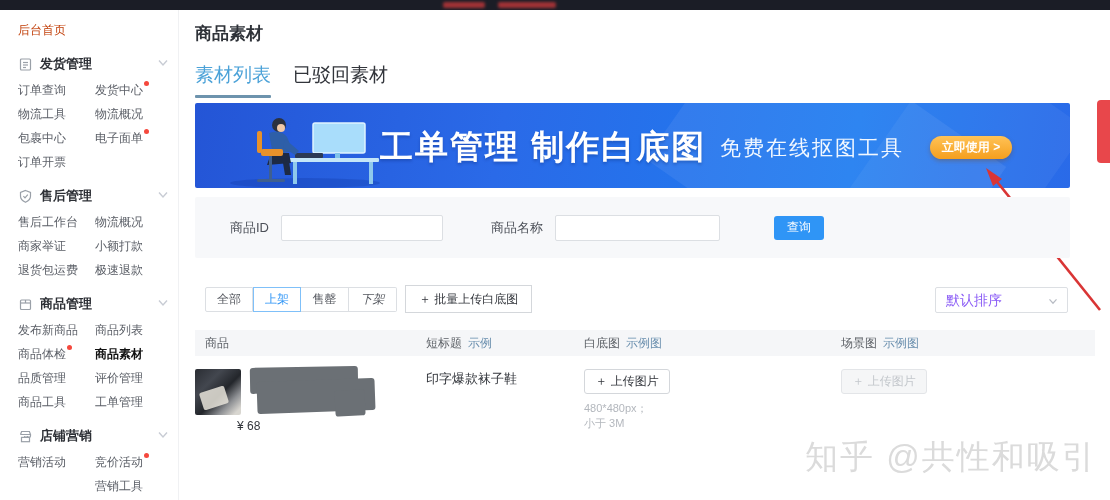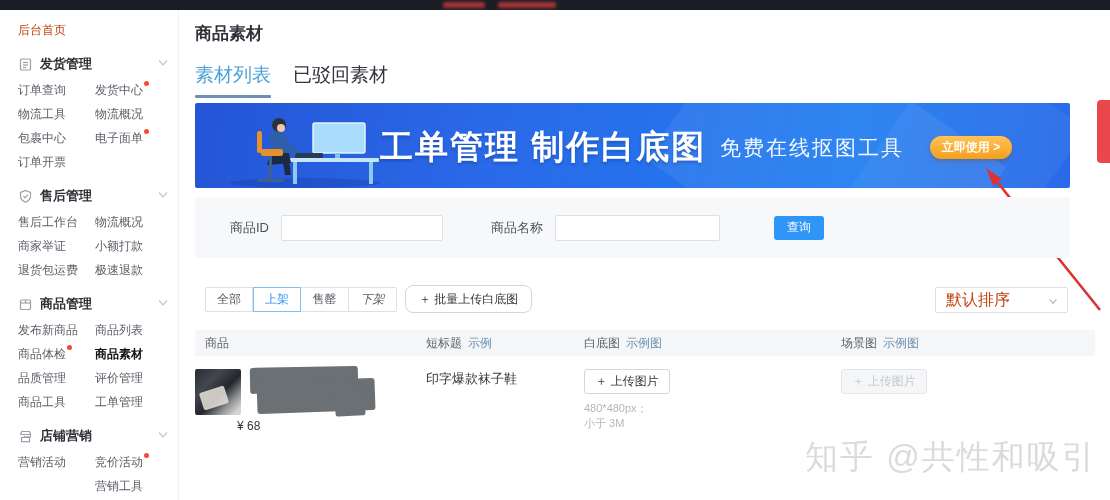--- a/index.html
+++ b/index.html
@@ -59,22 +59,22 @@
   .inp-name { width:165px; }
   .btn-query { margin-left:54px; width:50px; height:24px; background:#2f95f6; border:none; border-radius:3px; color:#fff; font-size:12px; cursor:pointer; }
 
   
   .filter-row { position:absolute; left:205px; top:287px; width:890px; height:26px; }
   .seg-group { position:absolute; left:0; top:0; display:flex; }
   .seg { width:48px; height:25px; line-height:23px; text-align:center; font-size:12px; color:#55585f; background:#fff; border:1px solid #dcdfe3; border-left:none; cursor:pointer; }
   .seg:first-child { border-left:1px solid #dcdfe3; border-radius:2px 0 0 2px; }
   .seg:last-child { border-radius:0 2px 2px 0;font-style:italic; }
   .seg.active { color:#2f95f6; border:1px solid #7fc0f9; }
-  .btn-batch { position:absolute; left:200px; top:-2px; height:28px; padding:0 13px; background:#fff; border:1px solid #d4d7db; border-radius:8px; font-size:12px; color:#33363c; cursor:pointer; }
-  .sort-select { position:absolute; left:730px; top:0; width:133px; height:26px; border:1px solid #dcdfe3; border-radius:2px; background:#fff; font-size:16px; color:#c2410c; line-height:24px; padding-left:10px; cursor:pointer; }
+  .btn-batch { position:absolute; left:200px; top:-2px; height:28px; padding:0 13px; background:#fff; border:1px solid #d4d7db; border-radius:0; font-size:12px; color:#33363c; cursor:pointer; }
+  .sort-select { position:absolute; left:730px; top:0; width:133px; height:26px; border:1px solid #dcdfe3; border-radius:2px; background:#fff; font-size:14px; color:#8b5cf6; line-height:24px; padding-left:10px; cursor:pointer; }
   .sort-select .chev { position:absolute; right:9px; top:10px; width:10px; height:7px; }
 
   
   .table { position:absolute; left:195px; top:330px; width:900px; }
   .t-head { display:flex; height:26px; line-height:26px; background:#f5f6f8; font-size:12px; color:#5d6167; }
   .t-row  { display:flex; padding-top:8px; }
   .c1 { width:205px; padding-left:10px; }
   .c2 { width:158px;margin-left:26px; }
   .c3 { width:257px; }
   .c4 { flex:1; }

